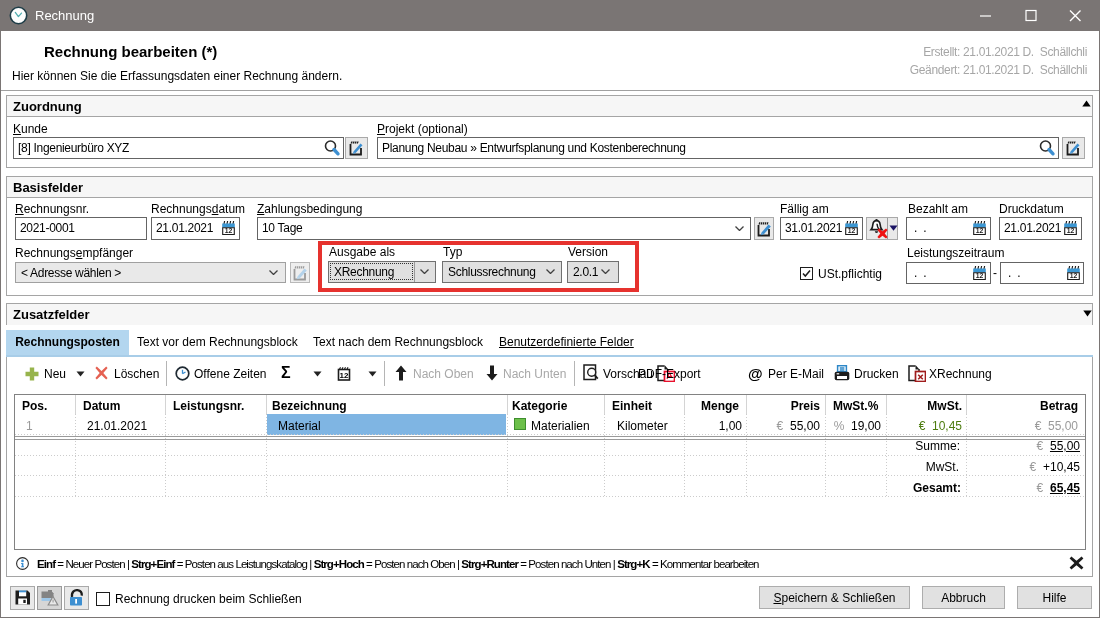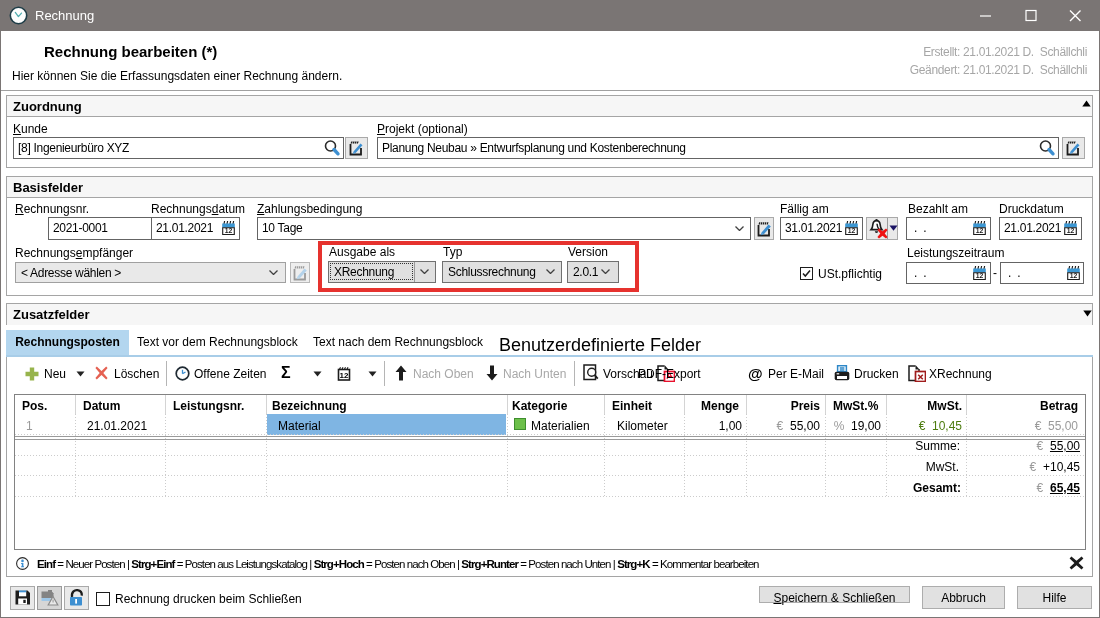--- a/index.html
+++ b/index.html
@@ -103,21 +103,21 @@
  <path d="M2.5 5 L2.5 15.5 L13 15.5 L13 9" fill="none" stroke="#1c1c1c" stroke-width="1.8"></path>
  <path d="M3 4.5 l1.2 -2 M5 4.5 l1.2 -2 M7 4.5 l1.2 -2 M9 4.5 l1.2 -2" stroke="#1c1c1c" stroke-width="1.3"></path>
  <path d="M5.5 12.5 L12.5 4.5 L14.5 6.2 L7.6 14 Z" fill="#3d8fd1"></path>
  <path d="M5.5 12.5 L7.6 14 L5 15 Z" fill="#3d8fd1"></path>
 </svg>
 
 <div class="grpbox" style="top:176px;height:120px;">
  <div class="grphead">Basisfelder</div>
 </div>
 <div class="lbl" style="left:15px;top:202px;"><u>R</u>echnungsnr.</div>
-<div class="inp" style="left:15px;top:217px;width:132px;height:23px;margin-left:33px;">2021-0001</div>
+<div class="inp" style="left:15px;top:217px;width:132px;height:23px;">2021-0001</div>
 <div class="lbl" style="left:151px;top:202px;">Rechnungs<u>d</u>atum</div>
 <div class="inp" style="left:151px;top:217px;width:89px;height:23px;">21.01.2021</div>
 <svg class="cal" style="left:221px;top:220px">
     <use href="#calic"></use>
   </svg>
 <div class="lbl" style="left:257px;top:202px;"><u>Z</u>ahlungsbedingung</div>
 <div class="inp" style="left:257px;top:217px;width:494px;height:23px;">10 Tage</div>
 <svg class="chv" style="left:735px;top:226px">
     <use href="#chev"></use>
   </svg>
@@ -203,21 +203,21 @@
 <div class="grpbox" style="top:303px;height:22px;">
  <div class="grphead" style="border-bottom:none;background:#f6f6f6;">Zusatzfelder</div>
 </div>
 <svg class="abs" style="left:1083px;top:310px" width="9" height="7" viewBox="0 0 9 7">
     <path d="M0.3 0.5 L8.7 0.5 L4.5 6.5 Z" fill="#000"></path>
   </svg>
 
 <div class="abs" style="left:6px;top:330px;width:123px;height:25px;background:#b3d6ef;font-weight:bold;font-size:12px;text-align:center;padding-top:5px;">Rechnungsposten</div>
 <div class="abs" style="left:137px;top:335px;font-size:12px;">Text vor dem Rechnungsblock</div>
 <div class="abs" style="left:313px;top:335px;font-size:12px;">Text nach dem Rechnungsblock</div>
-<div class="abs" style="left:499px;top:335px;font-size:18px;">Benutzerdefinierte Felder</div>
+<div class="abs" style="left:499px;top:335px;font-size:12px;text-decoration:underline;">Benutzerdefinierte Felder</div>
 <div class="abs" style="left:6px;top:355px;width:1087px;height:2px;background:#a8cde8;"></div>
 
 <div class="abs" style="left:6px;top:357px;width:1087px;height:220px;border:1px solid #a5a5a5;border-top:none;"></div>
 
 <div id="toolbar"></div>
 <svg class="abs" style="left:25px;top:367px" width="14" height="14" viewBox="0 0 14 14">
     <path d="M4.8 0.5 h4.4 v4.3 h4.3 v4.4 h-4.3 v4.3 h-4.4 v-4.3 h-4.3 v-4.4 h4.3 Z" fill="#97b44c"></path>
   </svg>
 <div class="tbtxt abs" style="left:44px;top:367px;">Neu</div>
 <svg class="abs" style="left:76px;top:371px" width="9" height="6" viewBox="0 0 9 6">
@@ -376,15 +376,15 @@
  <rect x="12.6" y="10.5" width="0.9" height="3" fill="#8a8a8a"></rect>
 </svg>
 <div class="btn" style="left:64px;top:586px;width:25px;height:24px;"></div>
 <svg class="abs" style="left:67px;top:588px" width="19" height="20" viewBox="0 0 19 20">
  <path d="M5 9 C4.2 3.5 8 1.8 10.5 2.2 C13 2.6 15 4.4 14.8 7.6" fill="none" stroke="#1c1c1c" stroke-width="2.3"></path>
  <rect x="3" y="9" width="12" height="8.5" rx="0.8" fill="#3d8fd1"></rect>
  <rect x="8.2" y="11" width="1.8" height="4.6" fill="#fff"></rect>
 </svg>
 <div class="abs" style="left:96px;top:592px;width:14px;height:14px;border:1px solid #1c1c1c;background:#fff;"></div>
 <div class="abs" style="left:115px;top:592px;font-size:12px;">Rechnung drucken beim Schließen</div>
-<div class="btn" style="left:759px;top:586px;width:151px;height:17px;background:#e1e1e1;border-color:#adadad;text-align:center;padding-top:4px;font-size:12px;"><u>S</u>peichern &amp; Schließen</div>
+<div class="btn" style="left:759px;top:586px;width:151px;height:23px;background:#e1e1e1;border-color:#adadad;text-align:center;padding-top:4px;font-size:12px;"><u>S</u>peichern &amp; Schließen</div>
 <div class="btn" style="left:922px;top:586px;width:83px;height:23px;background:#e1e1e1;border-color:#adadad;text-align:center;padding-top:4px;font-size:12px;">Abbruch</div>
 <div class="btn" style="left:1017px;top:586px;width:75px;height:23px;background:#e1e1e1;border-color:#adadad;text-align:center;padding-top:4px;font-size:12px;">Hilfe</div>
 
 </body></html>

